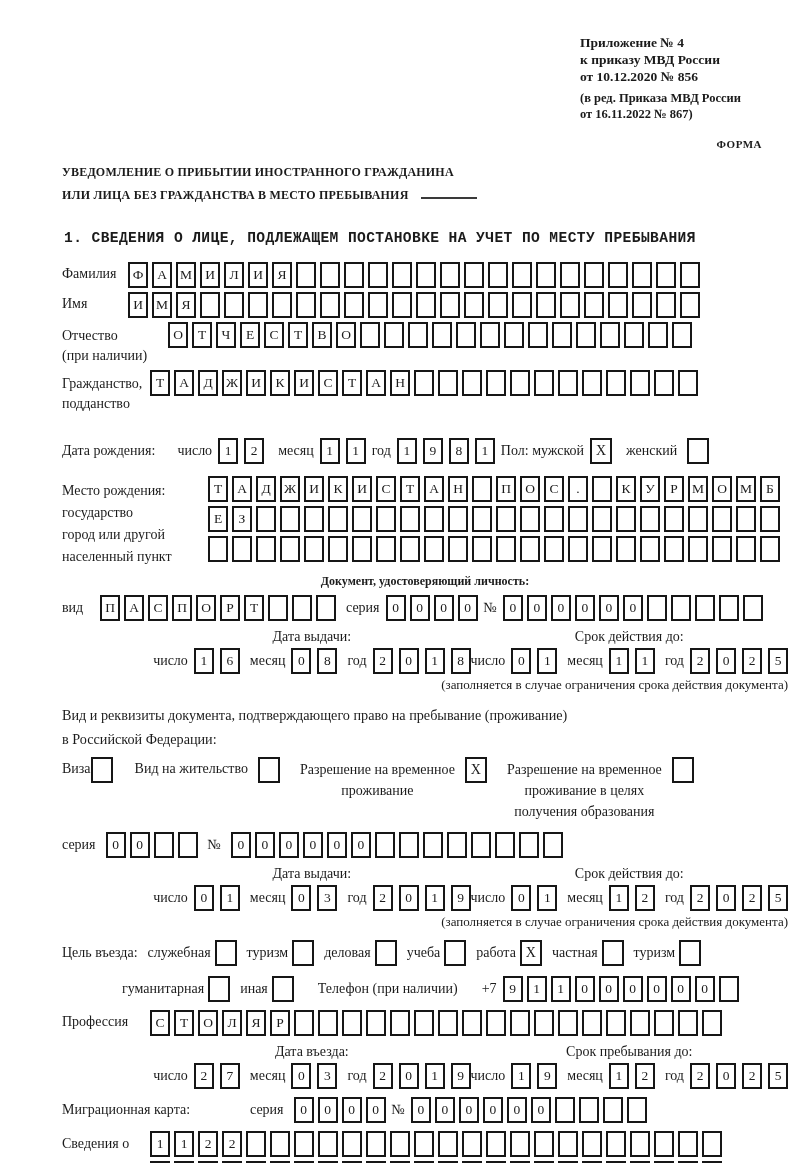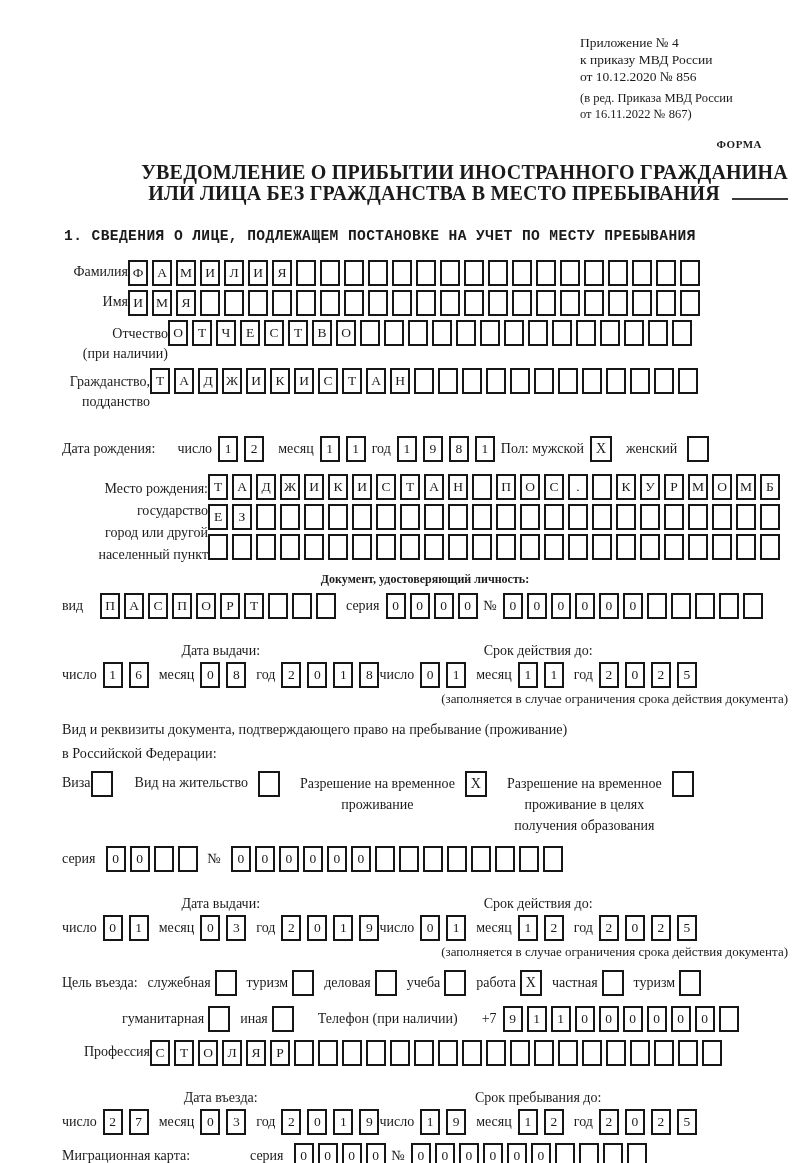--- a/index.html
+++ b/index.html
@@ -4,57 +4,57 @@
 <style>
   html,body { margin:0; padding:0; background:#ffffff; }
   body {
     width:800px; height:1163px;
     font-family:"Liberation Serif","DejaVu Serif",serif;
     color:#1b1b1b; font-size:14px; overflow:hidden;
   }
   .page { padding:34px 12px 0 62px; width:726px; }
 
   
-  .appendix { margin-left:518px; font-size:13.5px; line-height:17px; }
+  .appendix { margin-left:518px; font-size:13.5px; line-height:17px;font-weight:bold; }
   .appendix .gap { height:5px; }
   .appendix .small { font-size:12.5px; line-height:16px; }
 
   .forma { text-align:right; font-weight:bold; font-size:11px; margin:16px 26px 10px 0; letter-spacing:0.5px; }
 
-  .title { text-align:right; font-weight:bold; font-size:20px; line-height:21px; margin-top:12px; letter-spacing:0.2px; }
+  .title { text-align:left; font-weight:bold; font-size:12px; line-height:21px; margin-top:12px; letter-spacing:0.2px; }
   .blankline { display:inline-block; width:56px; border-bottom:2px solid #3a3a3a; height:14px; margin-left:12px; }
 
   .sec1 { font-weight:bold; font-size:14.6px; margin:24px 0 0 2px; letter-spacing:0.4px;font-family:Liberation Mono, monospace; }
 
   .formbody { margin-top:16px; }
 
   .row { display:flex; align-items:flex-start; margin-bottom:4px; }
   .vrow { display:flex; align-items:center; margin-bottom:6px; }
-  .rlabel { flex:0 0 auto; padding-top:4px;text-align:right; }
+  .rlabel { flex:0 0 auto; padding-top:4px; }
 
   .cells { display:flex; gap:4px; flex:0 0 auto; }
   .cell {
     box-sizing:border-box; flex:0 0 auto;
     width:20px; height:26px; border:2px solid #161616;
     display:flex; align-items:center; justify-content:center;
     font-size:13.5px; background:#fff;
   }
   .cbox {
     box-sizing:border-box; flex:0 0 auto;
     width:22px; height:26px; border:2px solid #161616;
     display:flex; align-items:center; justify-content:center;
     font-size:14px; background:#fff;
   }
   .stack > .cells { margin-bottom:4px; }
 
   .two-line { line-height:20px; }
 
   .doc-h { text-align:center; font-weight:bold; font-size:12px; margin:6px 0 6px 0; }
 
-  .datepair { display:flex; justify-content:flex-start; margin-top:24px; }
+  .datepair { display:flex; justify-content:flex-end; margin-top:8px; }
   .dg-head { text-align:center; margin-bottom:3px; font-size:14px; }
   .dg-row { display:flex; align-items:center; }
   .dg-row .cells { gap:6px; }
   .dg-row .lbl { margin:0 6px 0 10px; }
   .dg-row .lbl:first-child { margin-left:0; }
 
   .note { text-align:right; font-size:13px; margin:3px 0 6px 0; }
 
   .ptext { margin:10px 0 0 0; line-height:24px; font-size:14.2px; }
 

